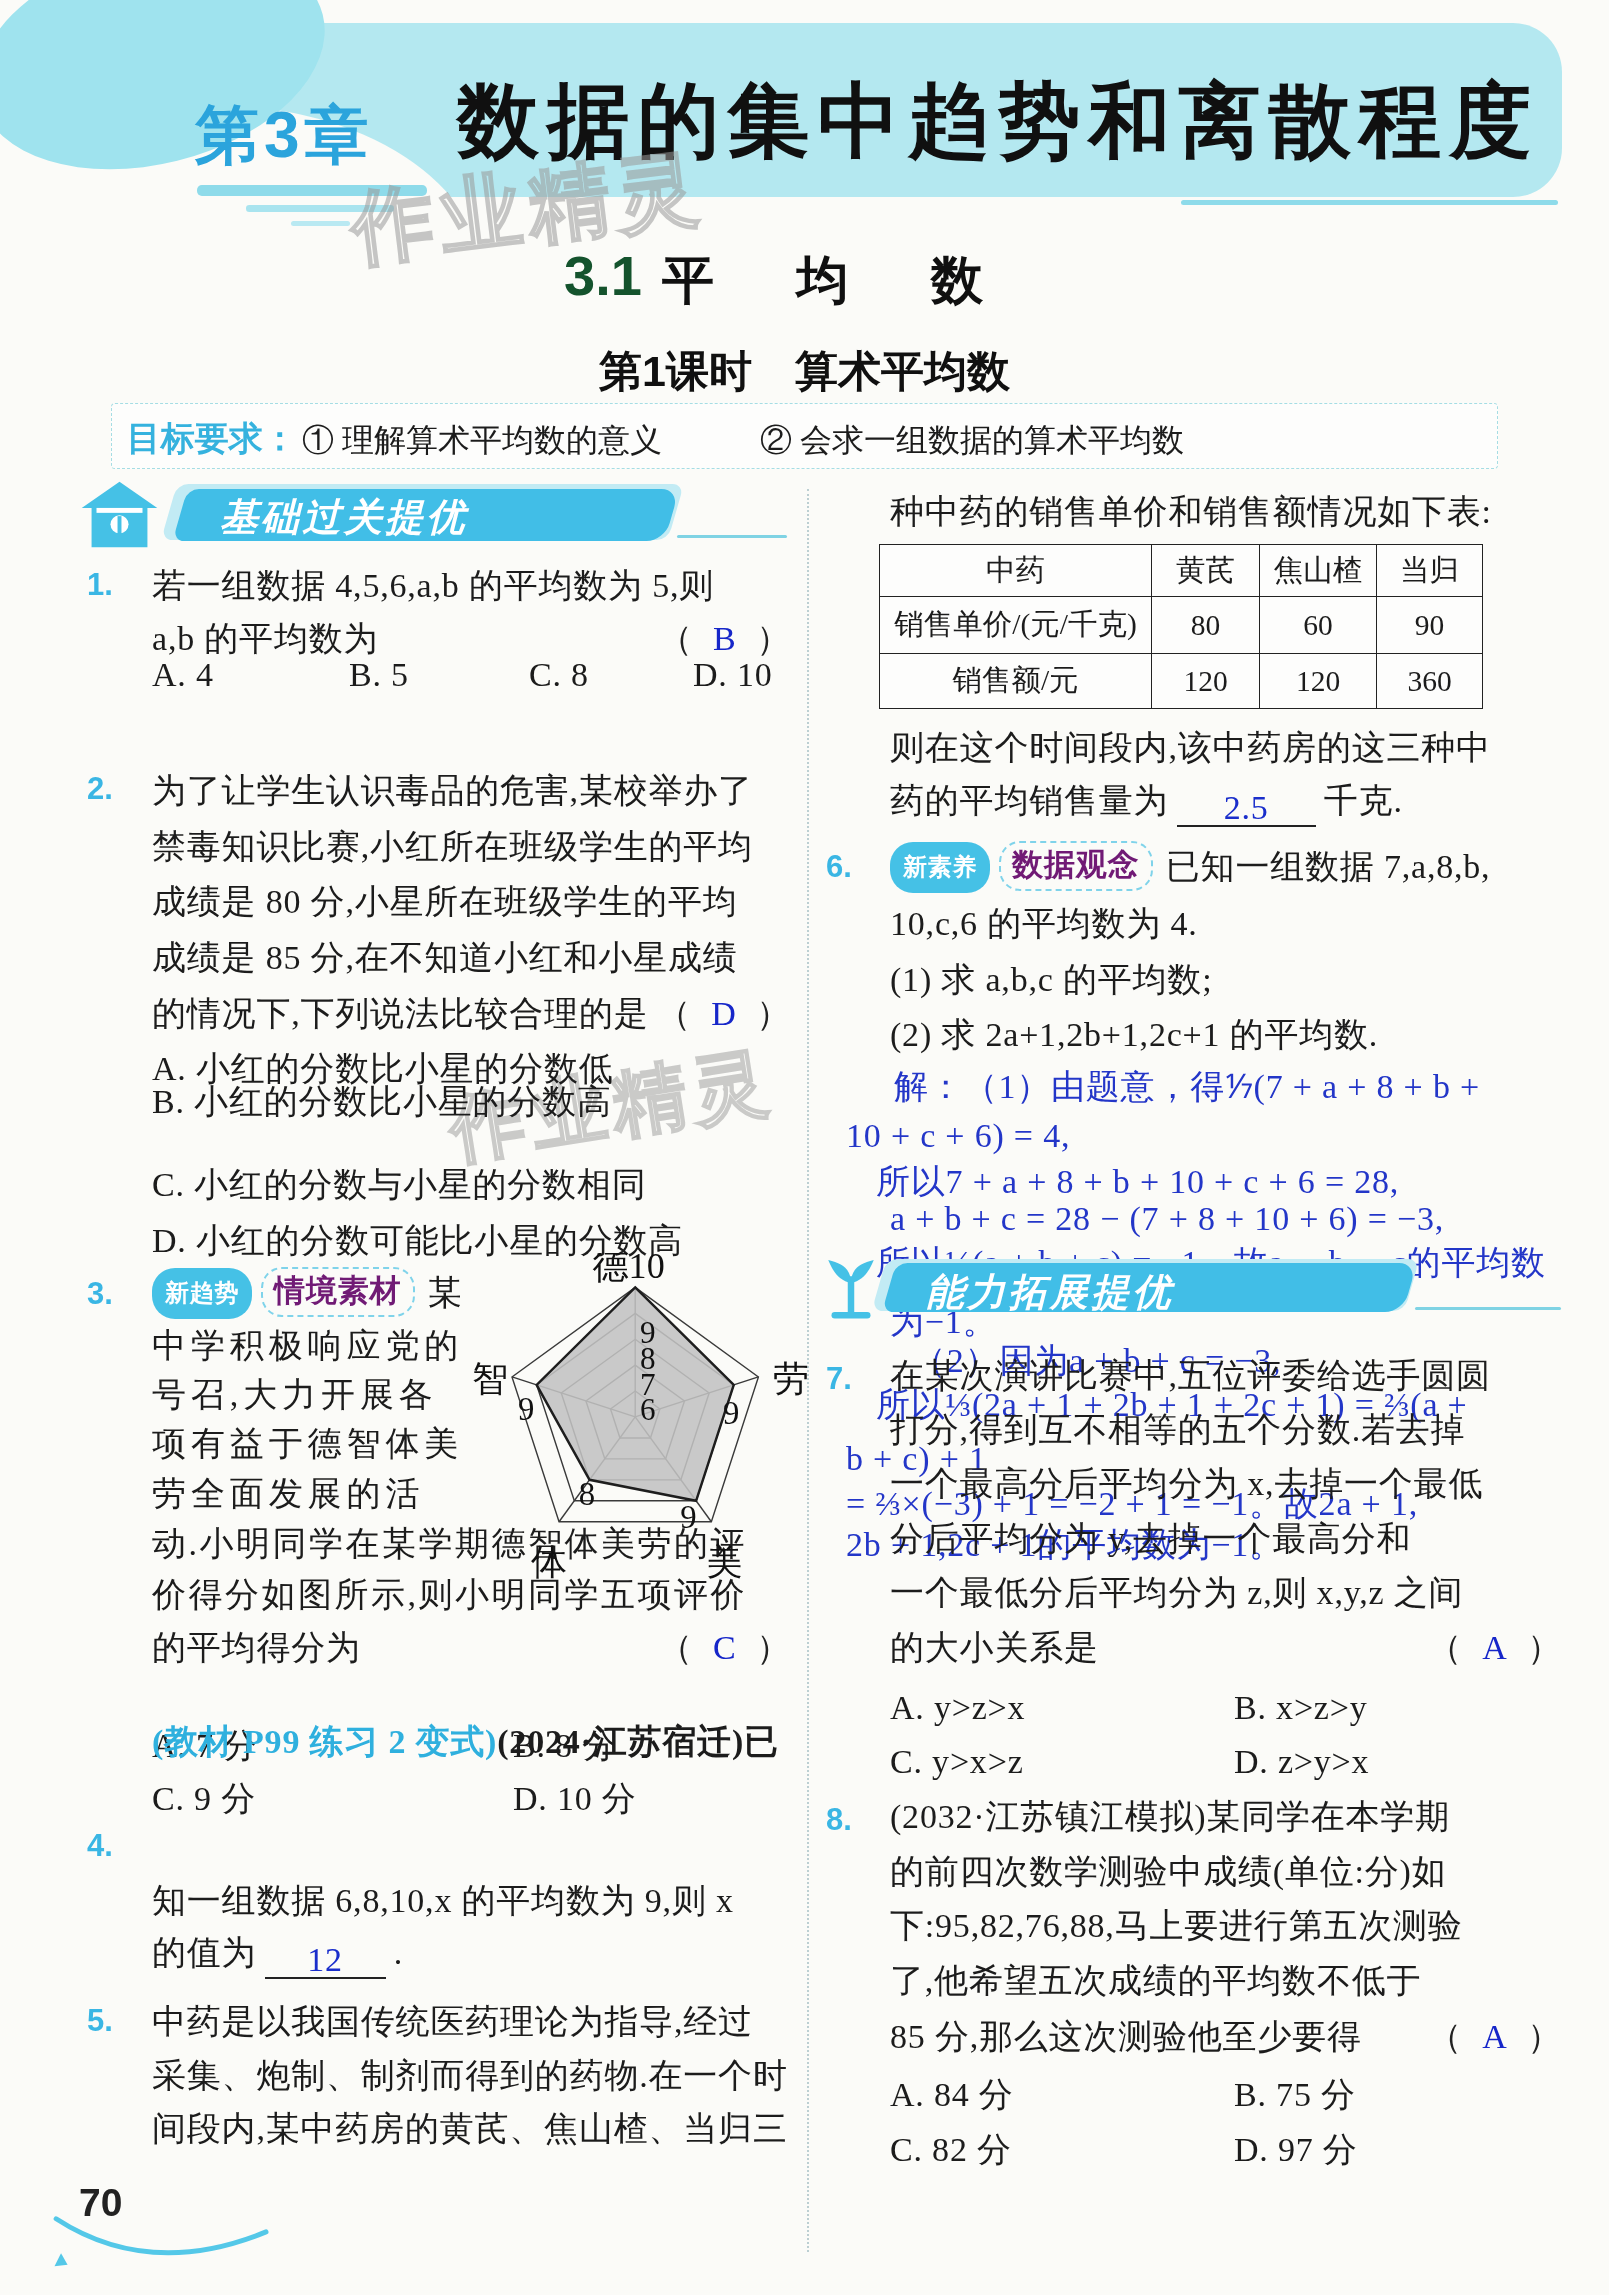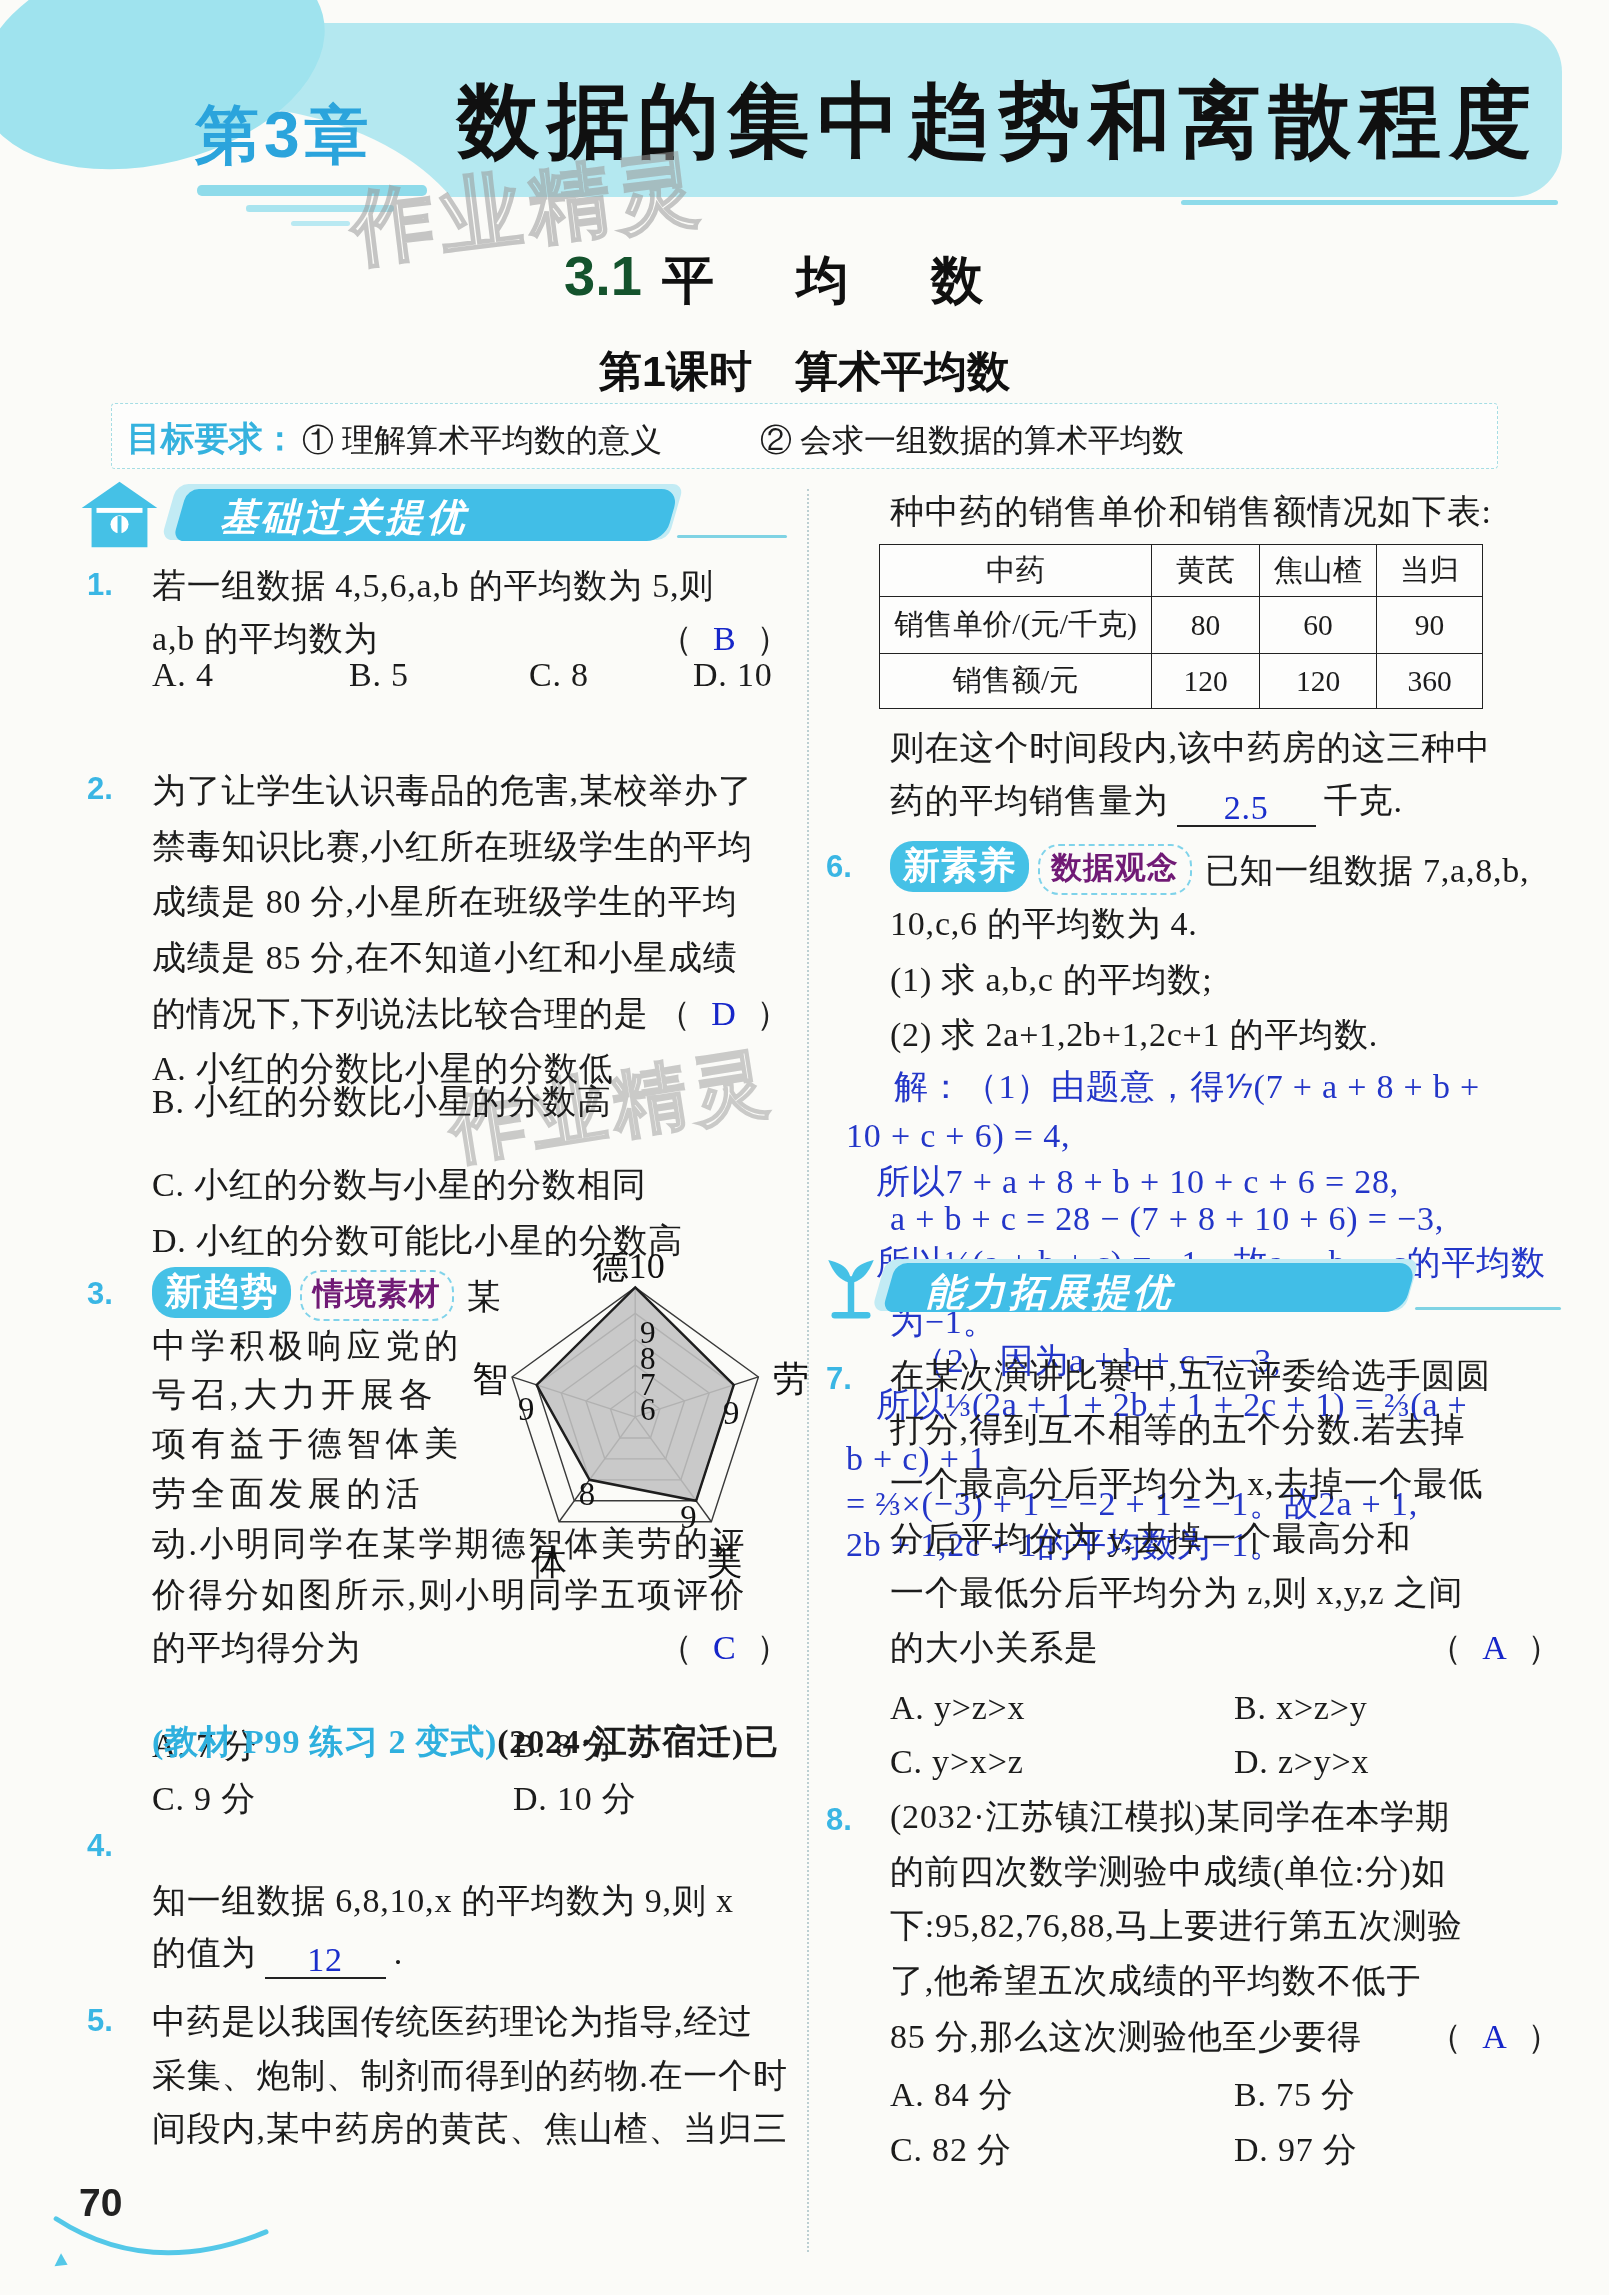--- a/index.html
+++ b/index.html
@@ -50,21 +50,21 @@
   .ref{color:#2fb0de;}
   
   .sheet-back{position:absolute;background:#c2ebf4;border-radius:11.5px;transform:skewX(-16deg);}
   .sheet{position:absolute;background:#41bee7;border-radius:11.5px 18px 18px 11.5px;transform:skewX(-16deg);}
   .banner-text{position:absolute;font-family:"Liberation Sans",sans-serif;font-weight:bold;font-style:italic;
         font-size:38px;color:#fff;letter-spacing:3.3px;}
   .banner-line{position:absolute;height:3.3px;background:#7fd3e4;border-radius:1.6px;}
   .icon{position:absolute;}
   
   .bsolid{display:inline-block;background:#45c1e6;color:#fff;font-family:"Liberation Sans",sans-serif;
-        font-weight:bold;font-size:37px;padding:3.3px 13px 4.9px;border-radius:23px;margin-right:8.2px;vertical-align:3.3px;}
+        font-weight:bold;font-size:24px;padding:3.3px 13px 4.9px;border-radius:23px;margin-right:8.2px;vertical-align:3.3px;}
   .boutline{display:inline-block;border:2.5px dashed #7fd3ea;color:#701a75;font-weight:bold;
         font-size:31px;padding:0 11.5px 3.3px;border-radius:21px;margin-right:13px;vertical-align:3.3px;}
   
   table.med{position:absolute;left:879px;top:544px;border-collapse:collapse;background:#fdfdfc;}
   table.med td{border:1.6px solid #222;font-size:29.5px;text-align:center;padding:0;}
   table.med tr td:first-child{width:271px;}
   table.med td.c2{width:107px;}table.med td.c3{width:116px;}table.med td.c4{width:105px;}
   table.med tr.r1 td{height:51px;}table.med tr.r2 td{height:56px;}table.med tr.r3 td{height:54px;}
   
   .sol{position:absolute;font-size:34px;color:#2336c8;white-space:nowrap;letter-spacing:0.8px;}

